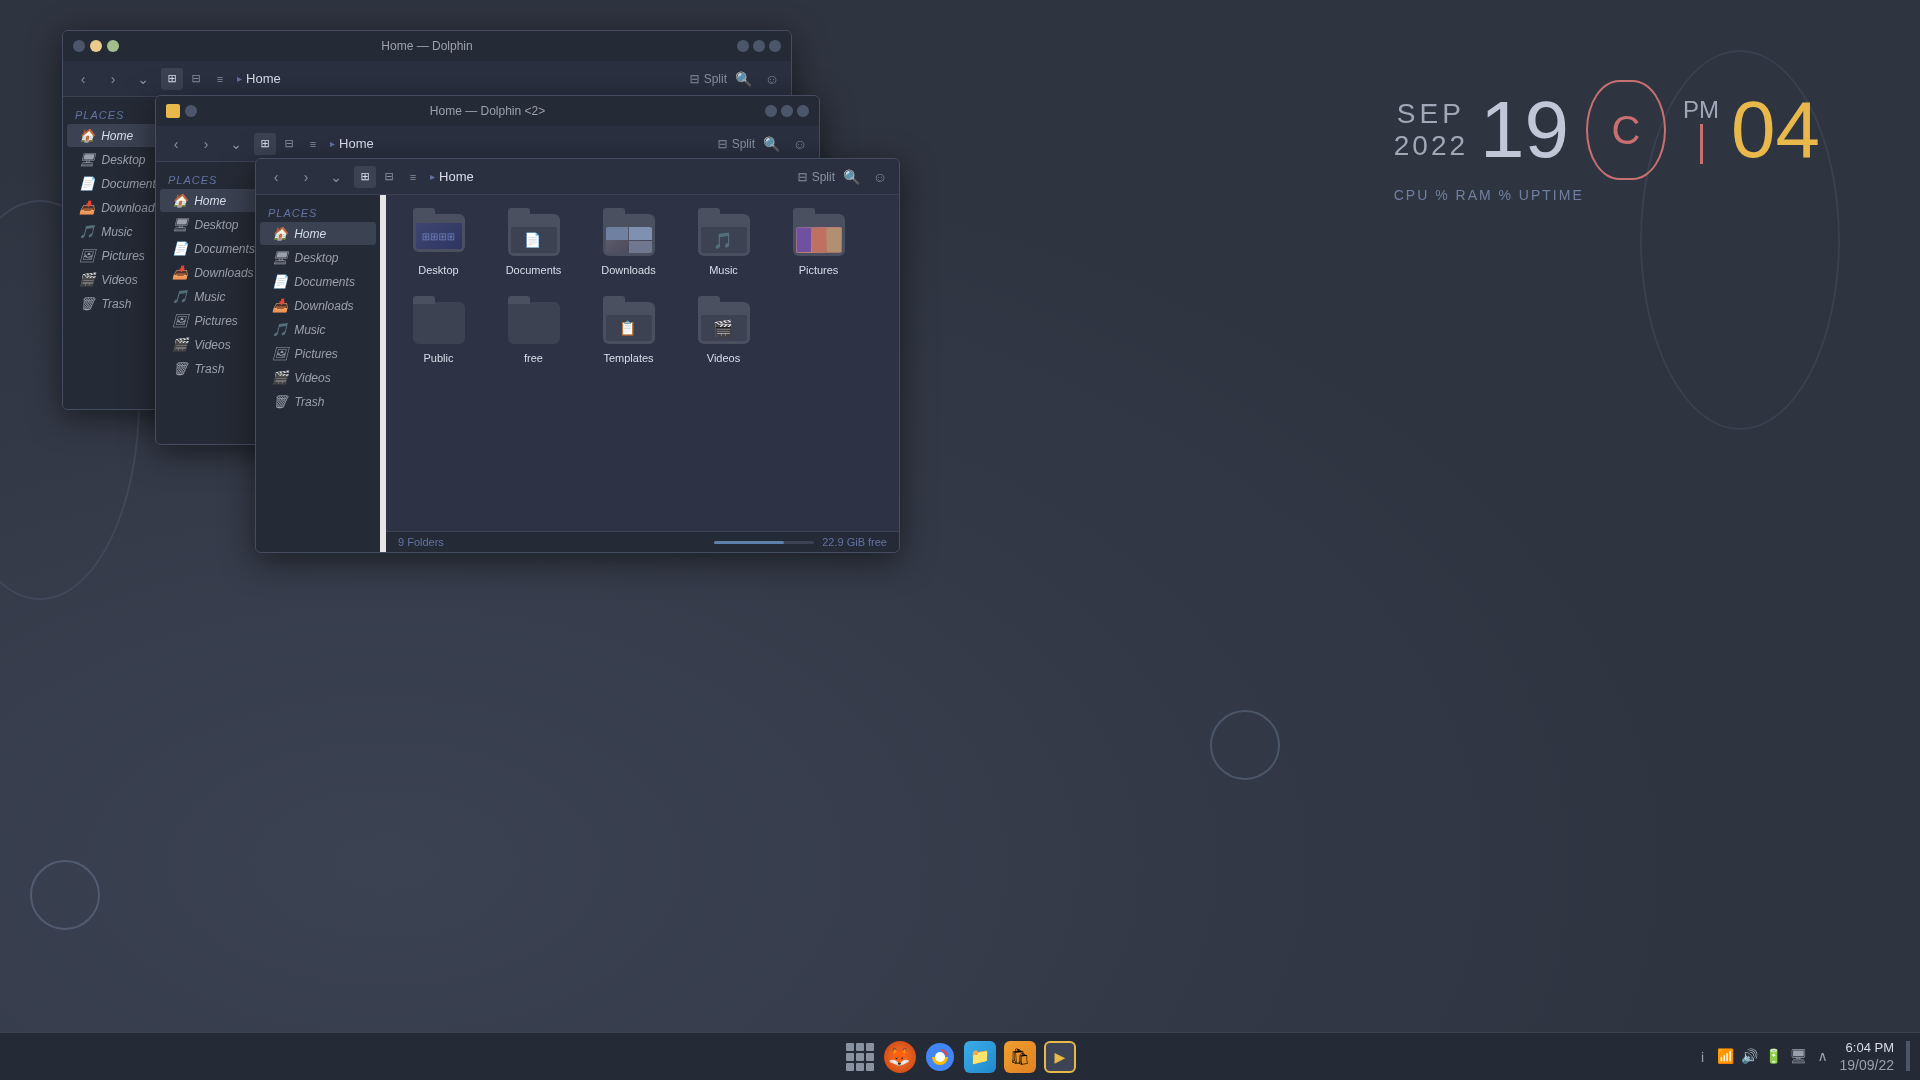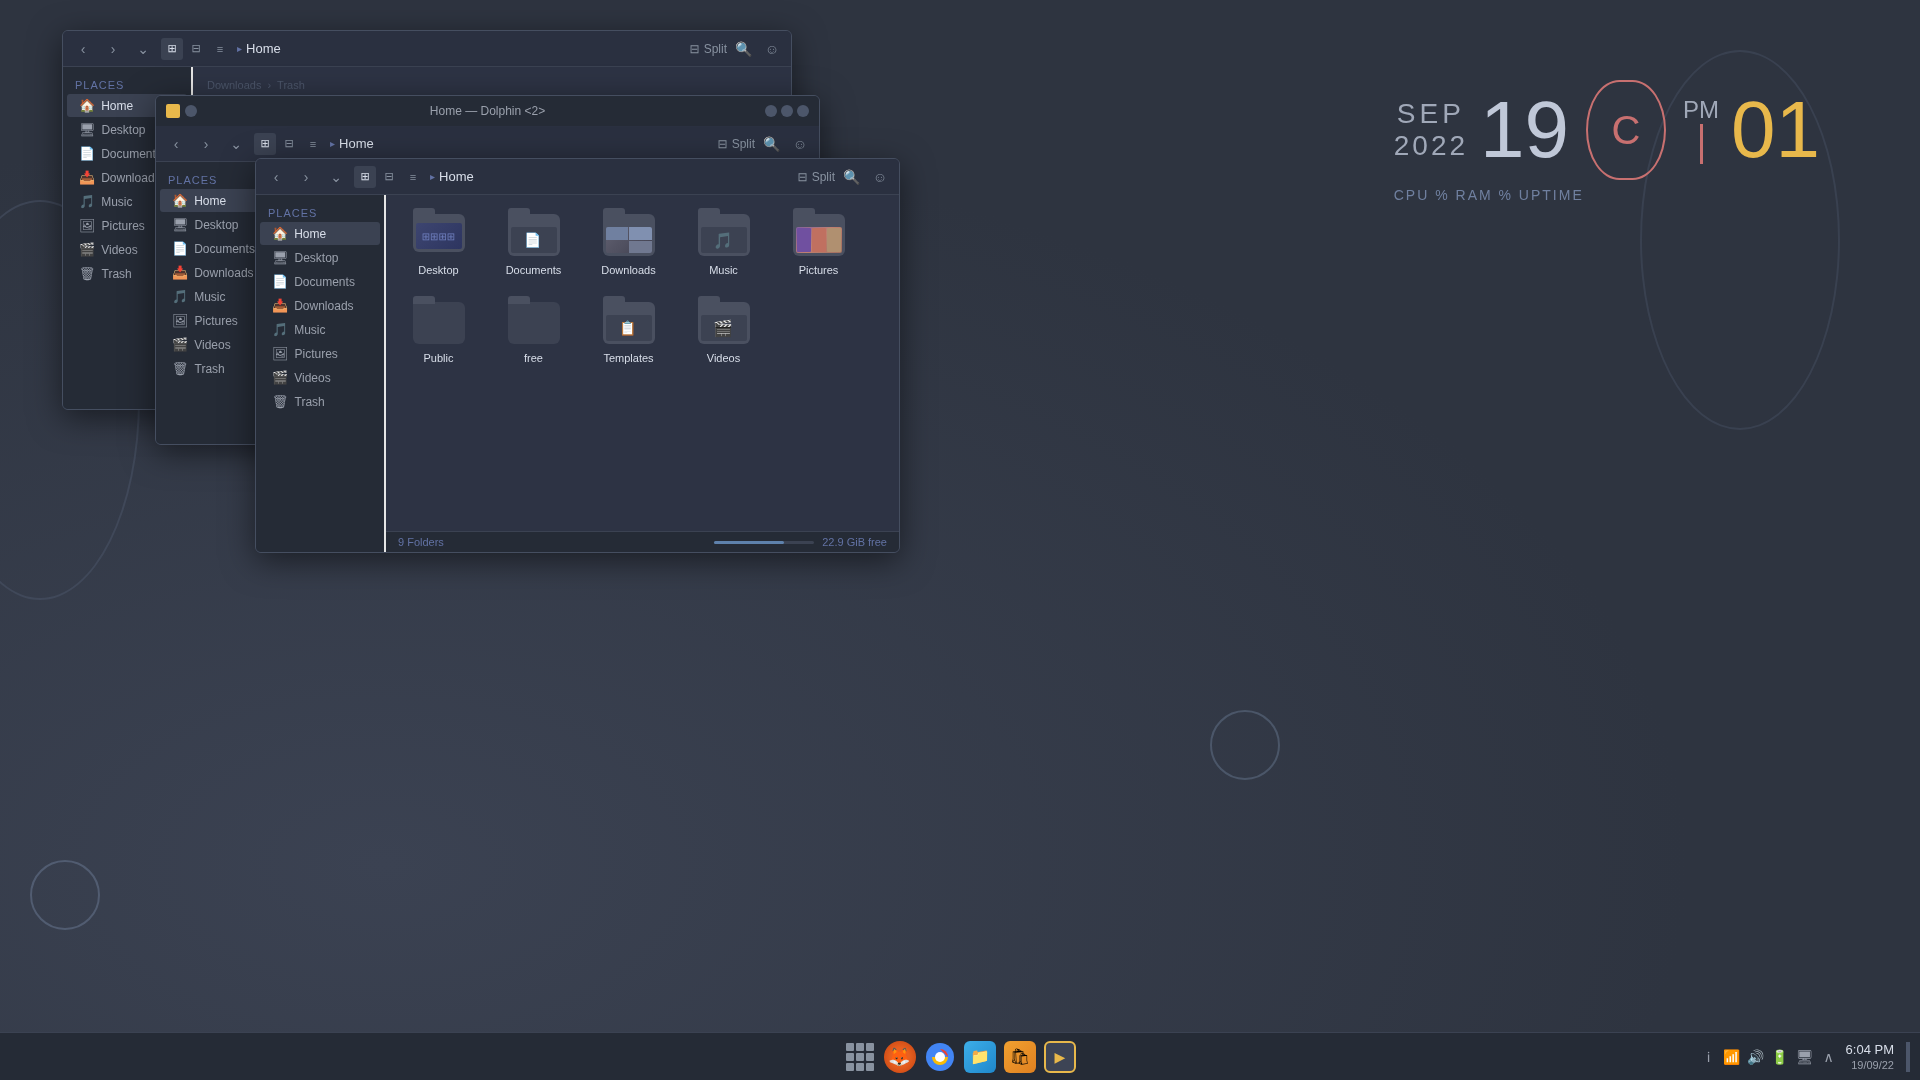--- a/index.html
+++ b/index.html
@@ -170,21 +170,21 @@
     .tray-icon {
       width: 18px;
       height: 18px;
       display: flex;
       align-items: center;
       justify-content: center;
       color: #9aa0ac;
       font-size: 14px;
     }
     .taskbar-time { font-size: 13px; color: #d8dee9; text-align: right; line-height: 1.3; }
-    .taskbar-date { font-size: 11px; color: #9aa0ac; }
+    .taskbar-date { font-size: 14px; color: #9aa0ac; }
 
     
     .fm-window {
       position: absolute;
       background: #2d3344;
       border: 1px solid #454e60;
       border-radius: 6px;
       box-shadow: 0 8px 32px rgba(0,0,0,0.5);
       display: flex;
       flex-direction: column;
@@ -300,24 +300,25 @@
 
     
     .fm-body {
       display: flex;
       flex: 1;
       overflow: hidden;
     }
     .fm-sidebar {
       width: 130px;
       background: #252b36;
-      border-right: 2px solid #e5e5e5;
+      border-right: 6px solid #e5e5e5;
       padding: 8px 0;
       flex-shrink: 0;
       overflow-y: auto;
+      font-style: italic;
     }
     .fm-sidebar-section {
       font-size: 11px;
       color: #6272a4;
       padding: 4px 12px 2px;
       text-transform: uppercase;
       letter-spacing: 1px;
     }
     .fm-sidebar-item {
       display: flex;
@@ -443,26 +444,39 @@
       <span class="clock-year">2022</span>
     </div>
     <span class="clock-day-num">19</span>
     <div class="clock-circle-letter">
       <span>C</span>
     </div>
     <div style="display:flex; flex-direction:column; align-items:center;">
       <span class="clock-pm">PM</span>
       <span class="clock-bar"></span>
     </div>
-    <span class="clock-hour">01</span>
+    <span class="clock-hour">04</span>
   </div>
   <div class="sys-stats">CPU % RAM % UPTIME</div>
 </div>
 
 <div class="fm-window" id="win1">
+  <div class="fm-titlebar" style="position:relative;">
+    <div class="fm-window-controls">
+      <div class="wc-btn wc-btn-dark"></div>
+      <div class="wc-btn wc-min"></div>
+      <div class="wc-btn wc-max"></div>
+    </div>
+    <span class="fm-titlebar-title">Home — Dolphin</span>
+    <div style="display:flex; gap:4px;">
+      <div class="wc-btn wc-btn-dark"></div>
+      <div class="wc-btn wc-btn-dark"></div>
+      <div class="wc-btn wc-btn-dark"></div>
+    </div>
+  </div>
   <div class="fm-toolbar">
     <button class="fm-nav-btn">‹</button>
     <button class="fm-nav-btn">›</button>
     <button class="fm-nav-btn">⌄</button>
     <div class="fm-view-btns">
       <button class="fm-view-btn active">⊞</button>
       <button class="fm-view-btn">⊟</button>
       <button class="fm-view-btn">≡</button>
     </div>
     <div class="fm-breadcrumb">

